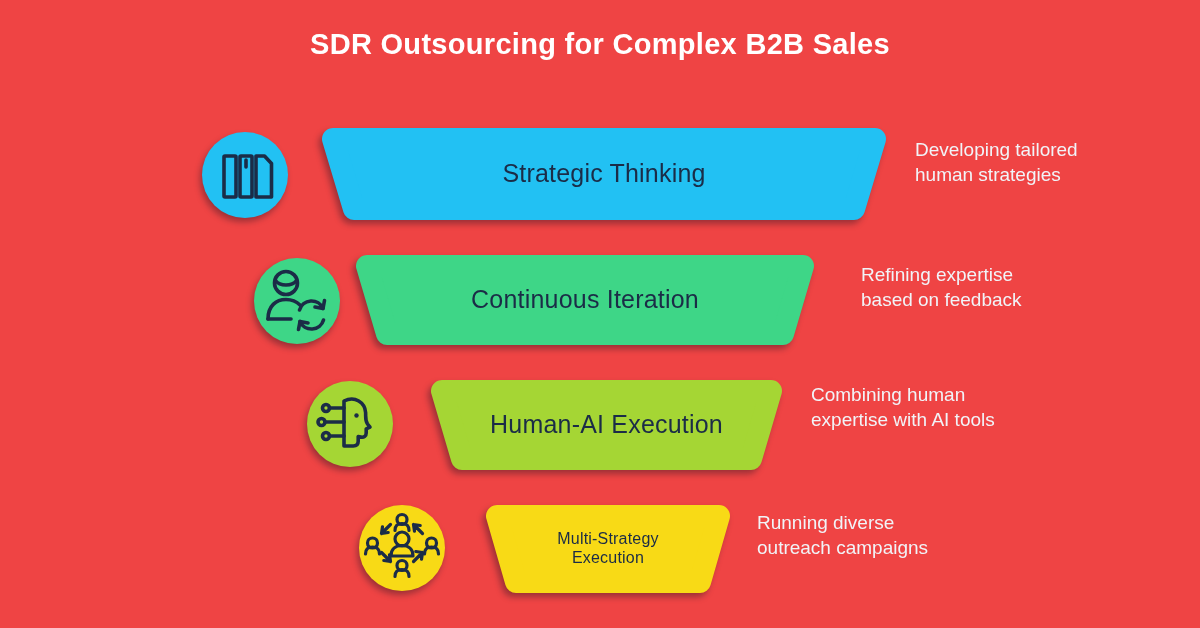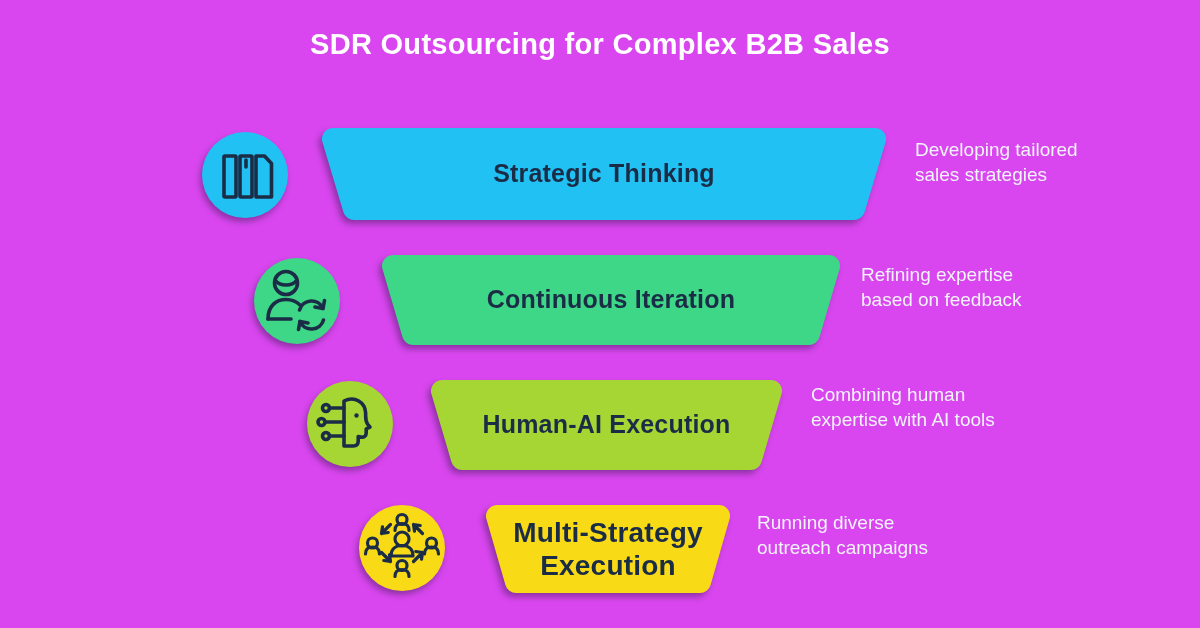--- a/index.html
+++ b/index.html
@@ -1,33 +1,33 @@
 <!DOCTYPE html>
 <html><head>
 <meta charset="utf-8">
 <style>
   html,body{margin:0;padding:0;}
   body{background:#0d1b33;font-family:"Liberation Sans",sans-serif;}
   .canvas{
     position:relative;width:1200px;height:628px;overflow:hidden;
-    background:#d946ef;
+    background:#ef4444;
   }
   .title{
     position:absolute;left:0;right:0;top:28px;margin:0;
     text-align:center;color:#FFFFFF;font-size:29px;font-weight:700;
     letter-spacing:.3px;white-space:pre-line;
   }
   .badge{position:absolute;filter:drop-shadow(-2px 4px 3px rgba(4,12,30,.35));}
   .ink{stroke:#1B2C47;fill:none;stroke-width:3.6;stroke-linecap:round;stroke-linejoin:round;}
   .ink-fill{fill:#1B2C47;stroke:none;}
   .bar{position:absolute;}
   .bar svg{position:absolute;left:0;top:0;filter:drop-shadow(-3px 4px 3px rgba(4,12,30,.35));}
   .bar-label{
     position:absolute;inset:0;display:flex;align-items:center;justify-content:center;
-    color:#1B2C47;font-weight:700;font-size:25px;text-align:center;
+    color:#1B2C47;font-weight:400;font-size:25px;text-align:center;
     white-space:pre-line;line-height:1.18;letter-spacing:.2px;
   }
   .desc{
     position:absolute;color:#F1F4F8;font-size:19px;line-height:1.32;
     white-space:pre-line;
   }
 </style>
 </head>
 <body>
 
@@ -44,36 +44,36 @@
       <path d="M55,25 h8.5 l7,7.5 V66 H55 Z"></path>
     </g>
   </svg>
   <div class="bar" style="left:318px;top:128px;width:572px;height:92px">
     <svg width="572" height="92" viewBox="0 0 572 92">
       <polygon points="15,11 557,11 536,81 36,81" stroke-width="22" stroke-linejoin="round" fill="#22C1F3" stroke="#22C1F3"></polygon>
     </svg>
     <div class="bar-label">Strategic Thinking</div>
   </div>
   <div class="desc" style="left:915px;top:137px">Developing tailored
-sales strategies</div>
+human strategies</div>
 
   <svg class="badge" style="left:253px;top:257px" width="88" height="88" viewBox="0 0 88 88">
     <circle cx="44" cy="44" r="43" fill="#3ED687"></circle>
     <g class="ink">
       <circle cx="33" cy="26" r="11.5"></circle>
       <path d="M22.5,23.5 C27,29.5 39,29.5 43.5,23.5"></path>
       <path d="M15,62 C15,49 23,42.5 33,42.5 C38.5,42.5 43.5,44.5 47,48"></path>
       <path d="M15,62 H38"></path>
       <path d="M46.5,53 A12.5,12.5 0 0 1 70,51.5"></path>
       <path d="M70,51.5 L71.5,43.5 M70,51.5 L62,50"></path>
       <path d="M70.5,63 A12.5,12.5 0 0 1 47,64.5"></path>
       <path d="M47,64.5 L45.5,72.5 M47,64.5 L55,66"></path>
     </g>
   </svg>
-  <div class="bar" style="left:378px;top:255px;width:466px;height:90px">
+  <div class="bar" style="left:352px;top:255px;width:466px;height:90px">
     <svg width="466" height="90" viewBox="0 0 466 90">
       <polygon points="15,11 451,11 431,79 35,79" stroke-width="22" stroke-linejoin="round" fill="#3ED687" stroke="#3ED687"></polygon>
     </svg>
     <div class="bar-label">Continuous Iteration</div>
   </div>
   <div class="desc" style="left:861px;top:262px">Refining expertise
 based on feedback</div>
 
   <svg class="badge" style="left:306px;top:380px" width="88" height="88" viewBox="0 0 88 88">
     <circle cx="44" cy="44" r="43" fill="#A5D634"></circle>
@@ -113,19 +113,19 @@
       <path d="M32.5,20.5 L23.5,29.5 M23.5,29.5 L24.5,22.8 M23.5,29.5 L30.2,28.5"></path>
       <path d="M23.5,48.5 L32.5,57.5 M32.5,57.5 L25.8,56.5 M32.5,57.5 L31.5,50.8"></path>
       <path d="M55.5,57.5 L64.5,48.5 M64.5,48.5 L57.8,47.5 M64.5,48.5 L63.5,55.2"></path>
       <path d="M64.5,29.5 L55.5,20.5 M55.5,20.5 L62.2,21.5 M55.5,20.5 L56.5,27.2"></path>
     </g>
   </svg>
   <div class="bar" style="left:482px;top:505px;width:252px;height:88px">
     <svg width="252" height="88" viewBox="0 0 252 88">
       <polygon points="15,11 237,11 218,77 34,77" stroke-width="22" stroke-linejoin="round" fill="#F8DA16" stroke="#F8DA16"></polygon>
     </svg>
-    <div class="bar-label" style="font-size:28px">Multi-Strategy
+    <div class="bar-label" style="font-size:16px">Multi-Strategy
 Execution</div>
   </div>
   <div class="desc" style="left:757px;top:510px">Running diverse
 outreach campaigns</div>
 
 </div>
 
 </body></html>

